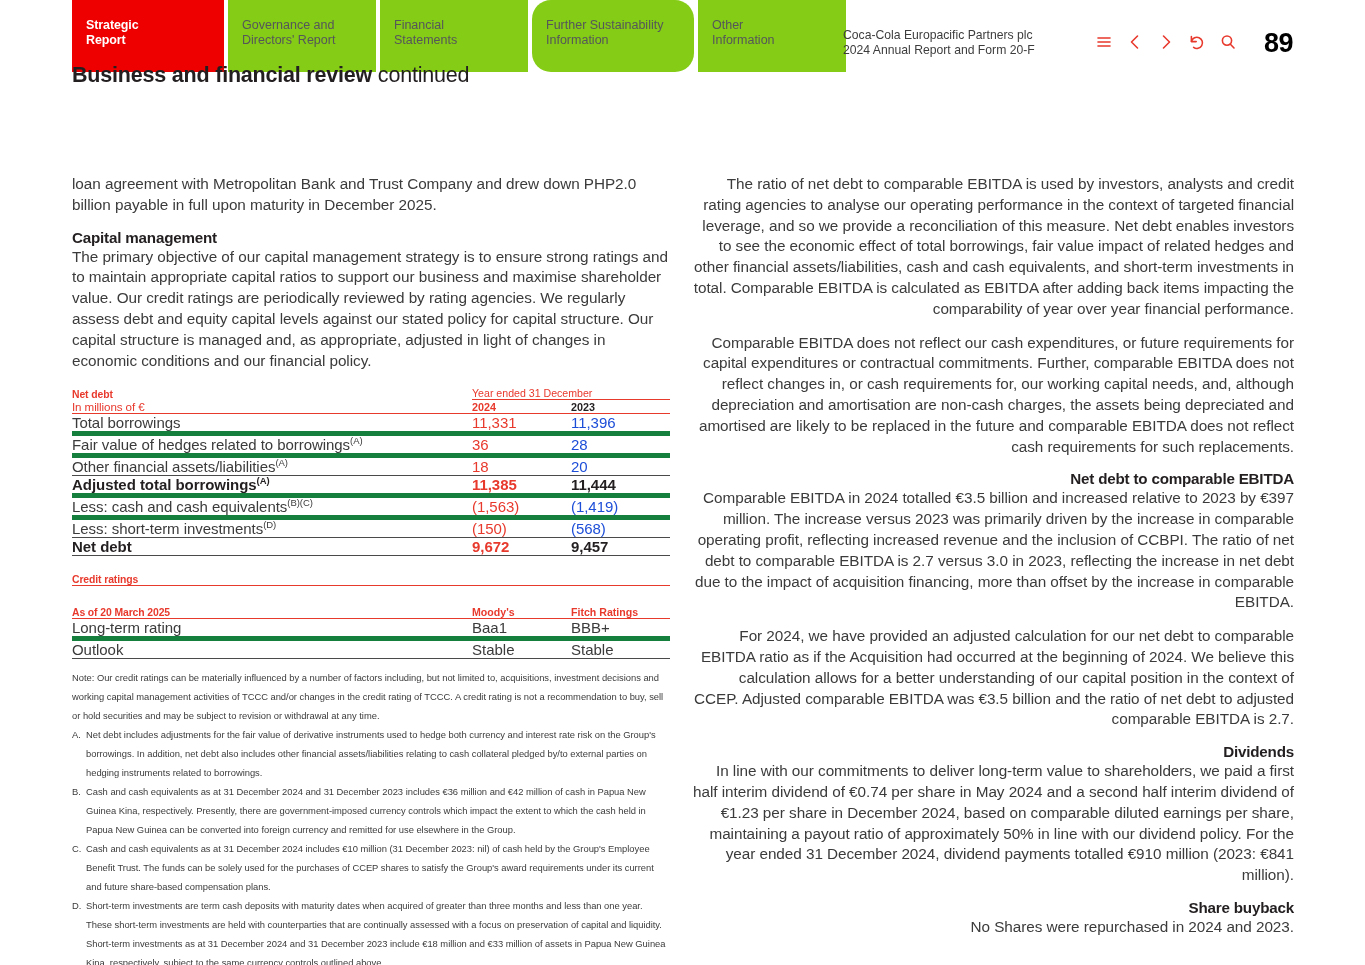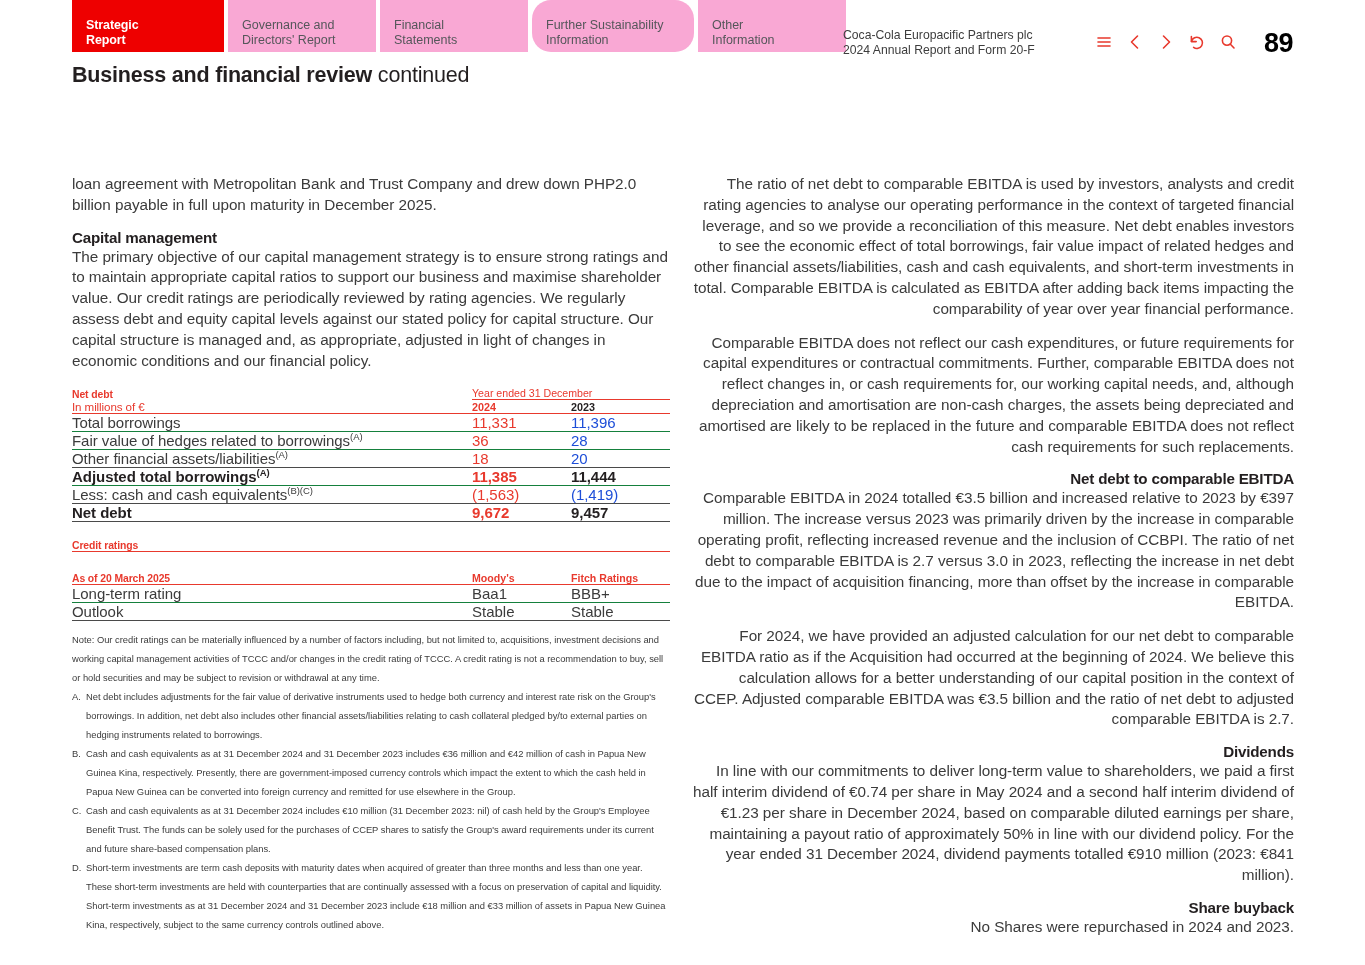--- a/index.html
+++ b/index.html
@@ -14,26 +14,26 @@
     color: #231f20;
     position: relative;
     overflow: hidden;
   }
 
   
   .tabbar {
     position: absolute;
     left: 72px;
     top: 0;
-    height: 52px;
+    height: 72px;
     display: flex;
     align-items: stretch;
   }
   .tab {
-    background: #f9a8d4;
+    background: #84cc16;
     margin-right: 4px;
     padding: 18px 14px 0 14px;
     font-size: 12.5px;
     line-height: 15px;
     color: #55565a;
     box-sizing: border-box;
     white-space: pre-line;
   }
   .tab.w1 { width: 152px; }
   .tab.w2 { width: 148px; }
@@ -153,21 +153,21 @@
   }
   .t-yr {
     font-size: 10.8px;
     font-weight: bold;
     text-align: right;
     padding-bottom: 3px;
   }
   .t-yr.red { color: #e8392d; }
   .t-yr.blk { color: #231f20; }
 
-  .rowline td { border-top: 1px solid #15803d; }
+  .rowline td { border-top: 5px solid #15803d; }
   .rowline-strong td { border-top: 1.6px solid #4a4a4a; }
   .rowline-red td { border-top: 1.6px solid #e8392d; }
   .rowbottom td { border-bottom: 1.6px solid #4a4a4a; }
 
   td.lbl {
     font-size: 15px;
     color: #3b3b3b;
     padding: 6px 0 5px 0;
     letter-spacing: -0.05px;
   }
@@ -324,20 +324,25 @@
       <tr class="rowline-strong">
         <td class="lbl b"><span>Adjusted total borrowings</span><sup>(A)</sup></td>
         <td class="val red b">11,385</td>
         <td class="val b blk">11,444</td>
       </tr>
       <tr class="rowline">
         <td class="lbl"><span>Less: cash and cash equivalents</span><sup>(B)(C)</sup></td>
         <td class="val red">(1,563)</td>
         <td class="val blk">(1,419)</td>
       </tr>
+      <tr class="rowline">
+        <td class="lbl"><span>Less: short-term investments</span><sup>(D)</sup></td>
+        <td class="val red">(150)</td>
+        <td class="val blk">(568)</td>
+      </tr>
       <tr class="rowline-strong rowbottom">
         <td class="lbl b"><span>Net debt</span><sup></sup></td>
         <td class="val red b">9,672</td>
         <td class="val b blk">9,457</td>
       </tr>
     </tbody>
       </table>
   </div>
 
   <div class="tbl-wrap" style="margin-top:18px">

